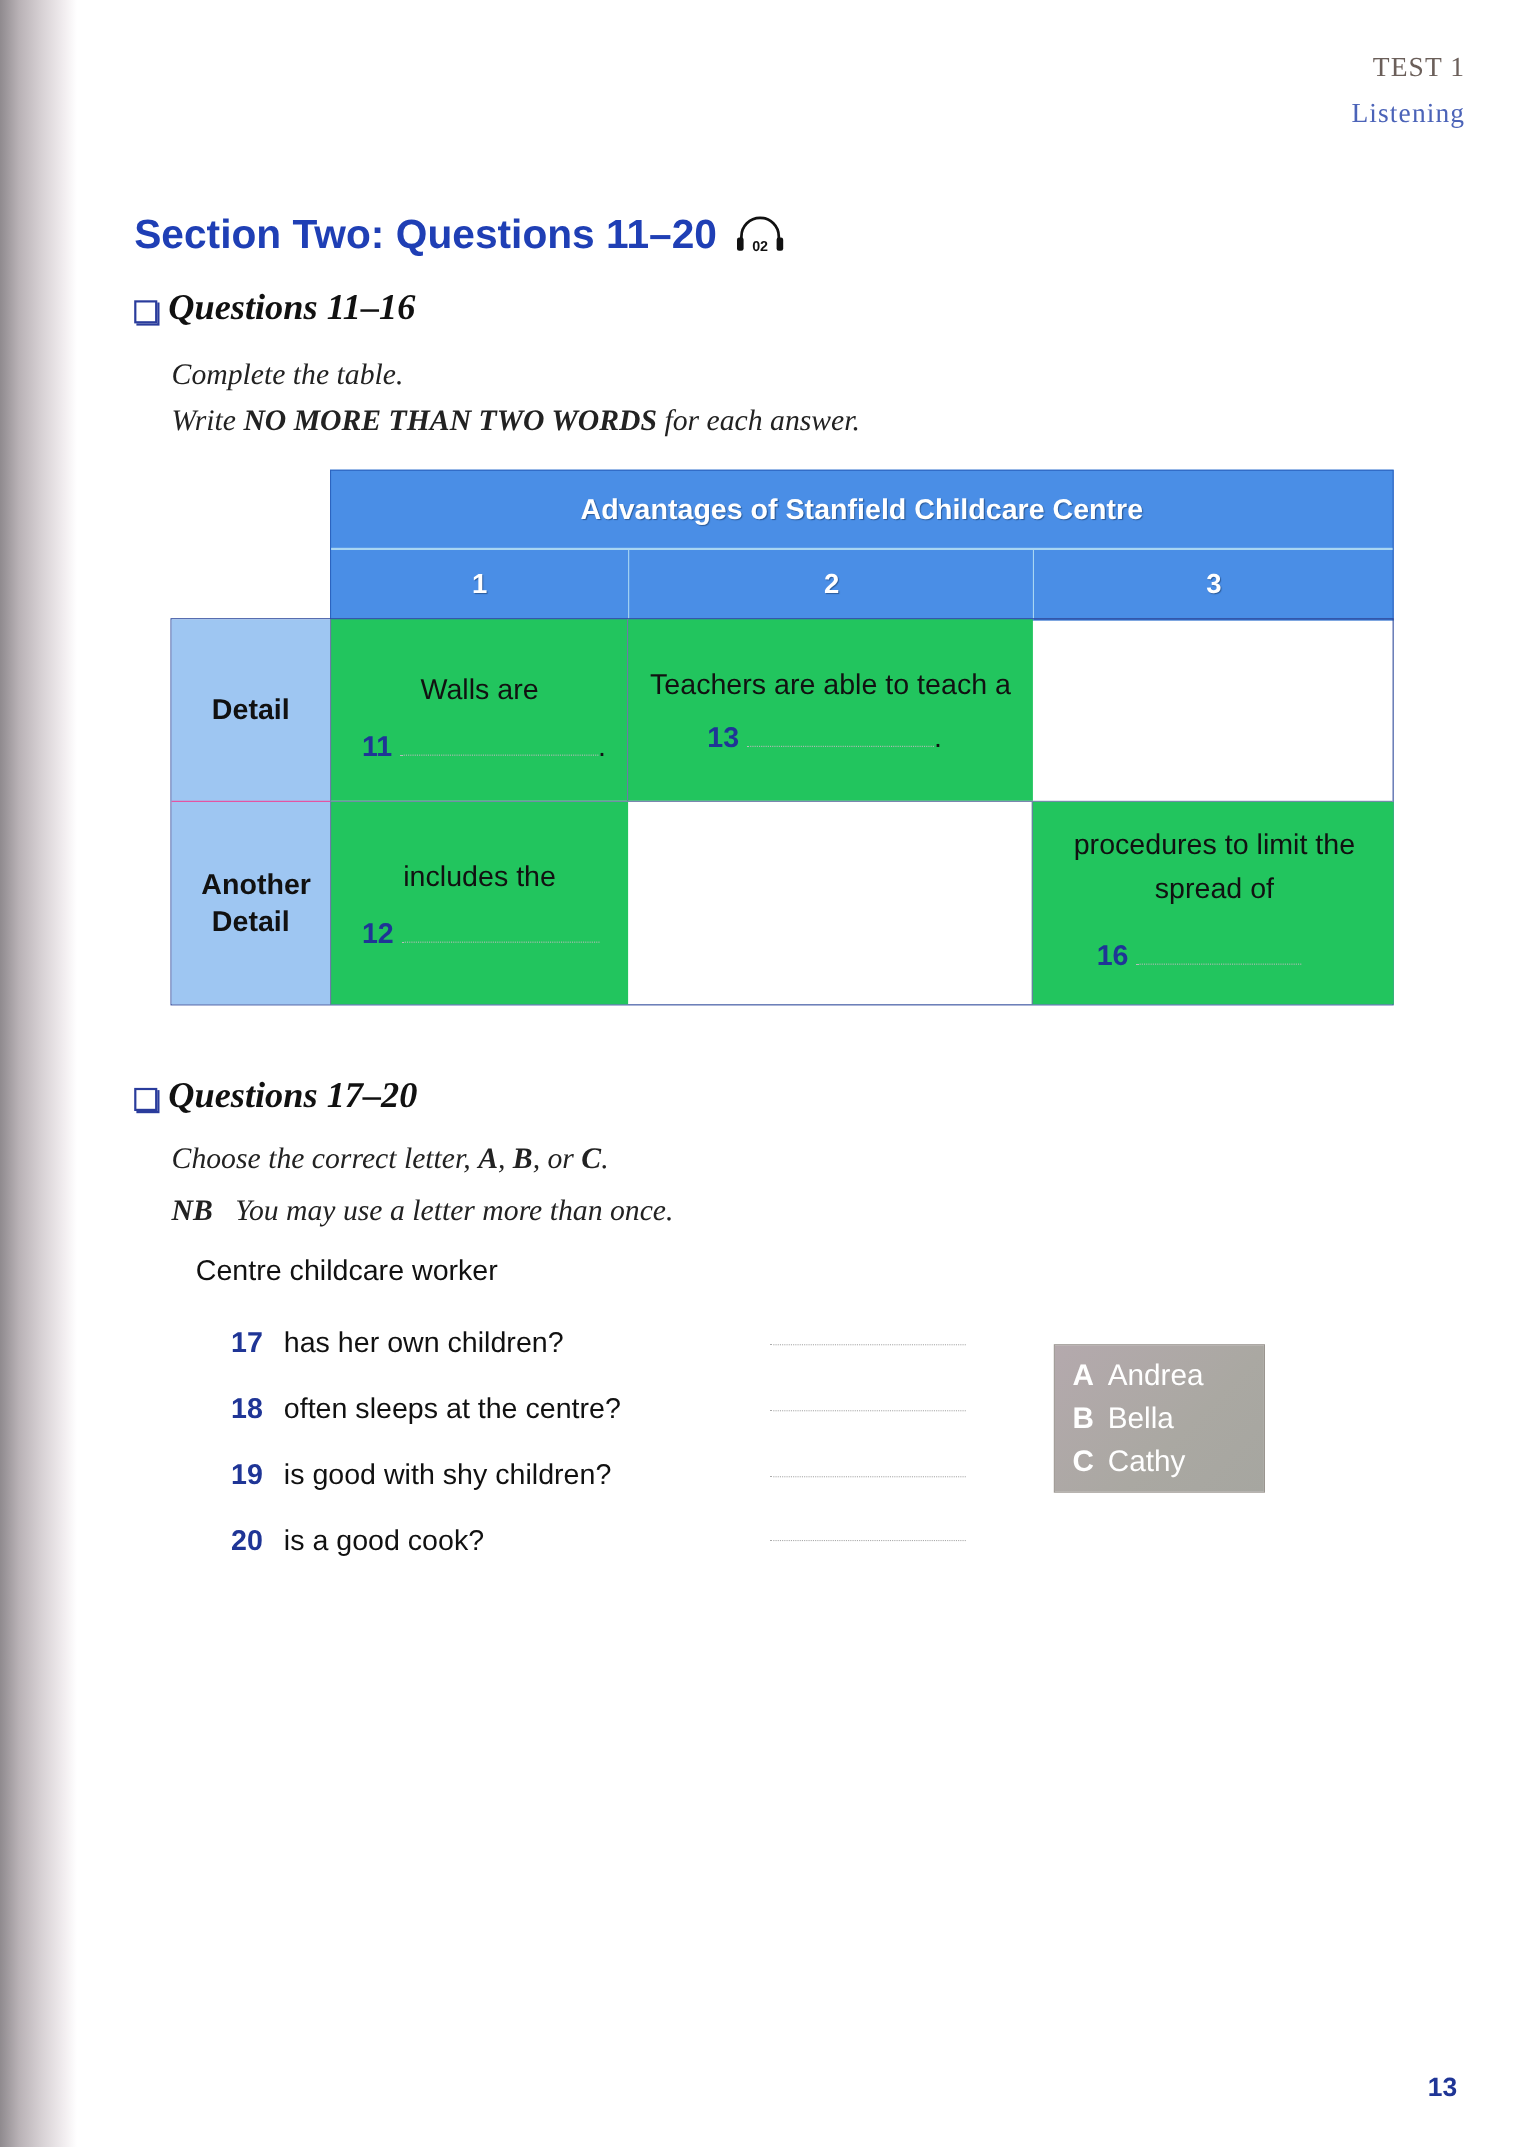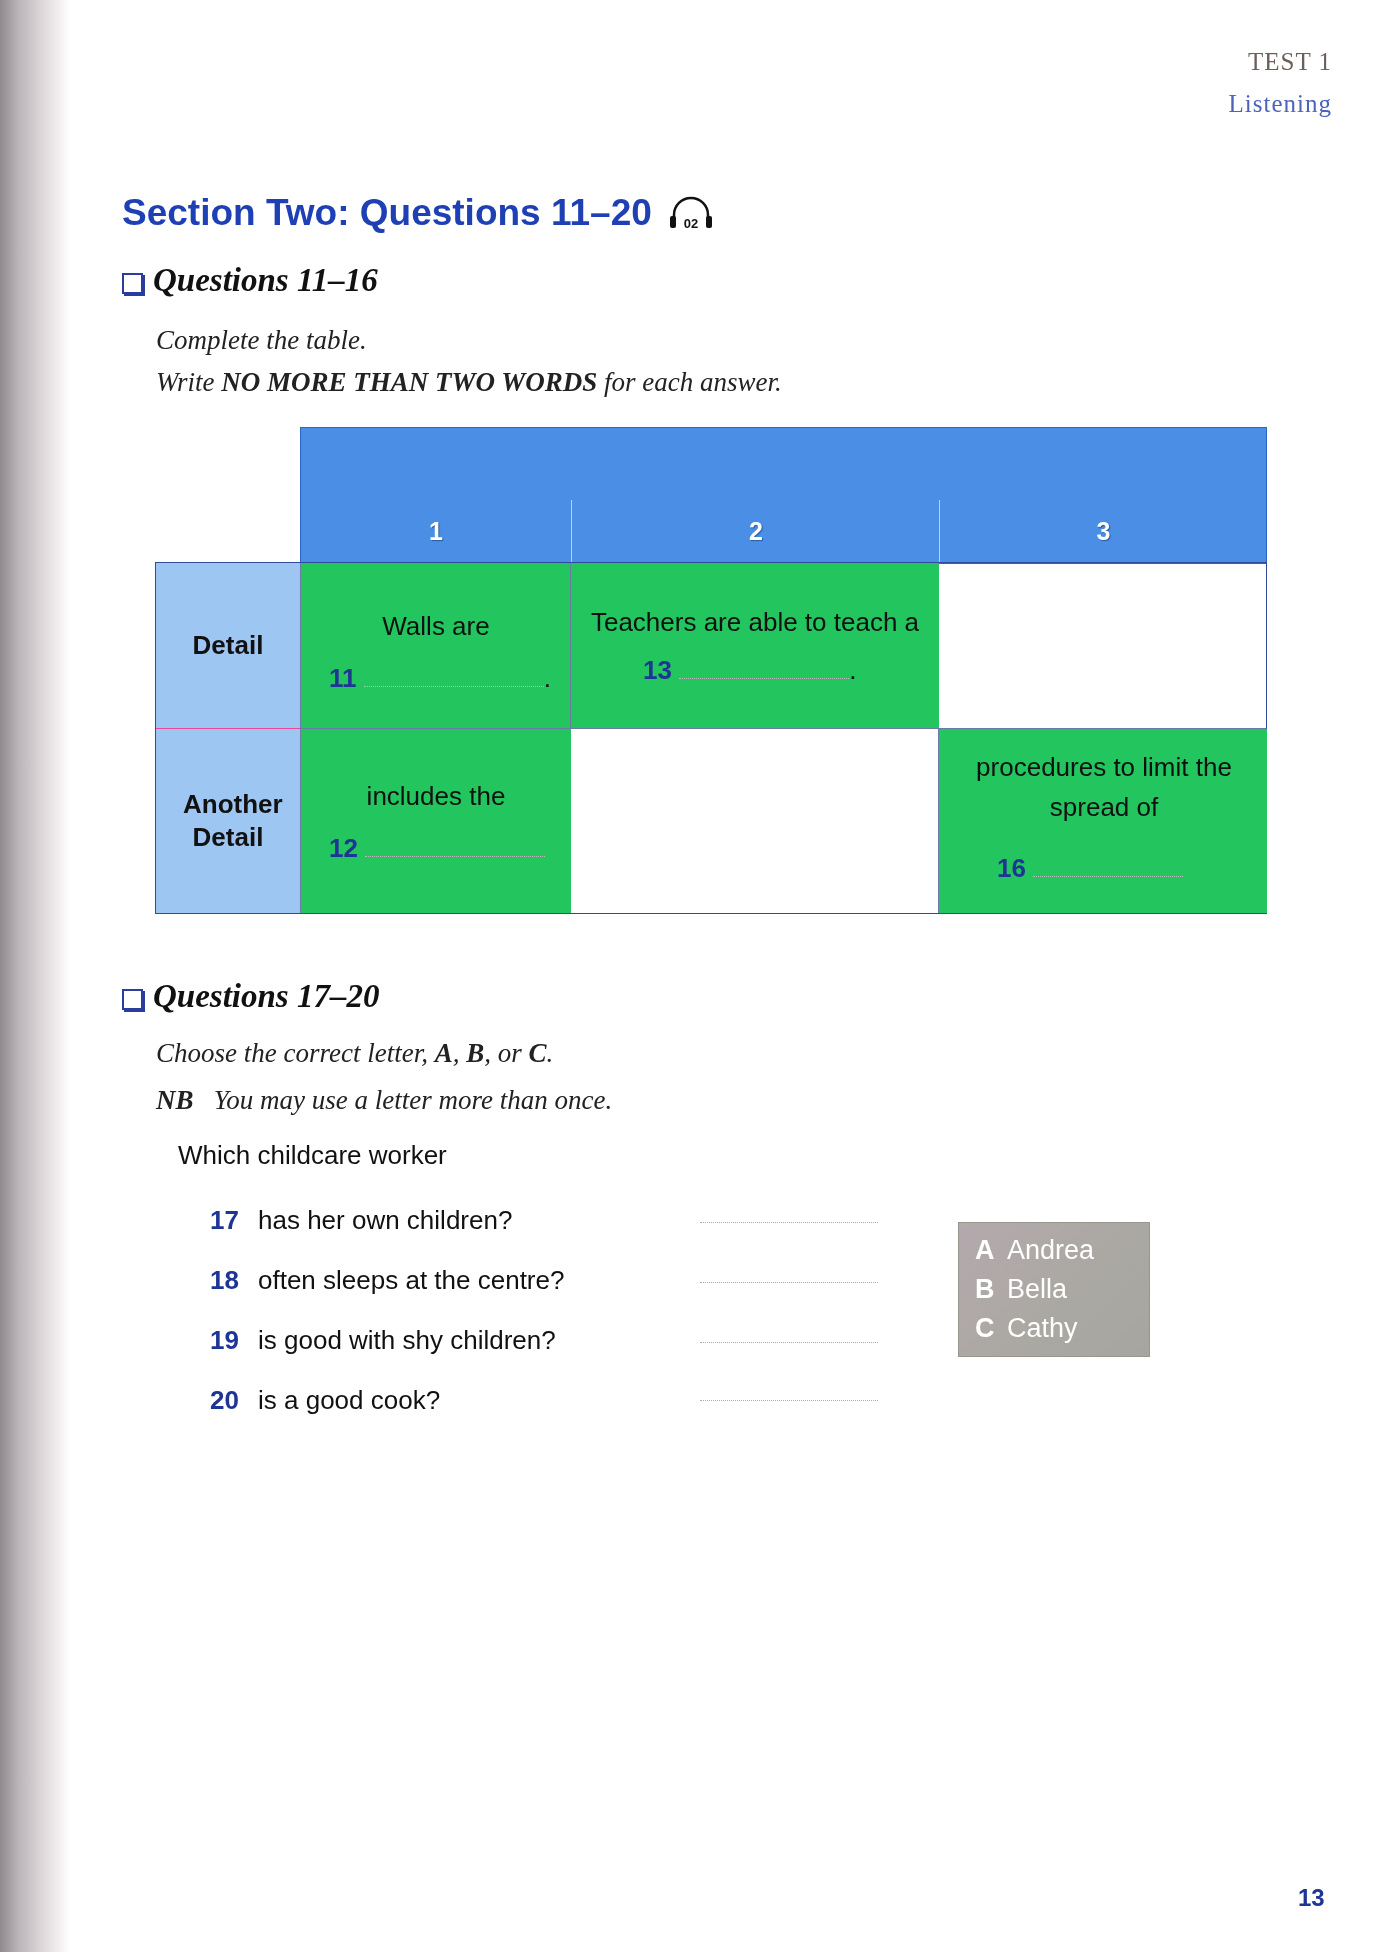--- a/index.html
+++ b/index.html
@@ -113,20 +113,21 @@
 </div>
 
 <div class="q-heading" style="top:262px;">
   <span class="checkbox"></span>
   <span>Questions 11–16</span>
 </div>
 <div class="instr" style="top:325px;">Complete the table.</div>
 <div class="instr" style="top:367px;"><span>Write </span><b>NO MORE THAN TWO WORDS</b><span> for each answer.</span></div>
 
 <div class="tbl-header">
+  <div class="tbl-title">Advantages of Stanfield Childcare Centre</div>
   <div class="tbl-colhead" style="left:0;width:270px;">1</div>
   <div class="tbl-colhead" style="left:270px;width:368px;border-left:1px solid #a9d6f2;">2</div>
   <div class="tbl-colhead" style="left:638px;width:327px;border-left:1px solid #a9d6f2;">3</div>
 </div>
 
 <div class="tbl-body">
   <div class="rowhead" style="top:0;height:165px;border-bottom:5px solid #ec4899;">Detail</div>
   <div class="rowhead" style="top:166px;height:184px;">
       <span style="width:90px;">Another Detail</span>
     </div>
@@ -164,21 +165,21 @@
   </div>
 </div>
 
 <div class="q-heading" style="top:978px;">
   <span class="checkbox"></span>
   <span>Questions 17–20</span>
 </div>
 <div class="instr" style="top:1038px;"><span>Choose the correct letter, </span><b>A</b>, <b>B</b>, or <b>C</b>.</div>
 <div class="instr" style="top:1085px;"><b style="font-style:italic;">NB</b>&nbsp;&nbsp; <span>You may use a letter more than once.</span></div>
 
-<div class="which">Which childcare worker</div>
+<div class="which">Centre childcare worker</div>
 
 <div class="qrow" style="top:1205px;">
     <span class="qn">17</span>
     <span>has her own children?</span>
   </div>
 <div class="ansline" style="top:1222px;"></div>
 <div class="qrow" style="top:1265px;">
     <span class="qn">18</span>
     <span>often sleeps at the centre?</span>
   </div>

